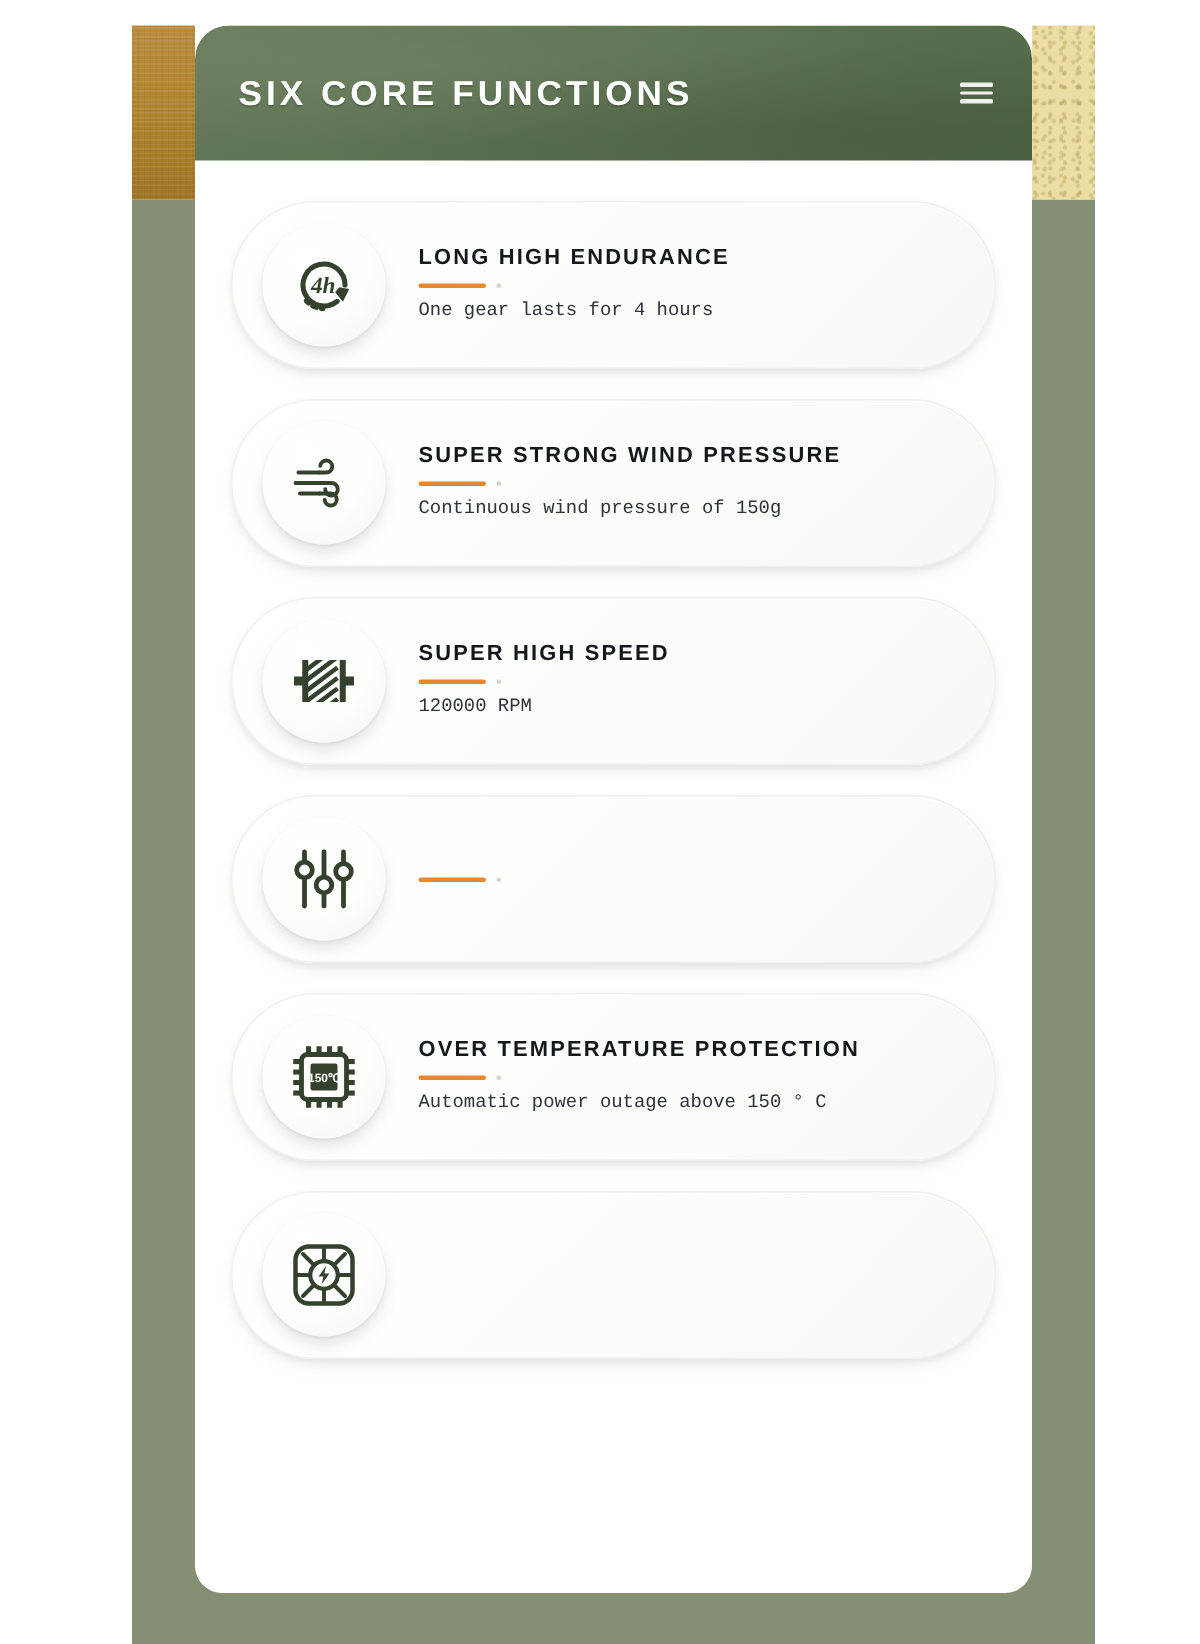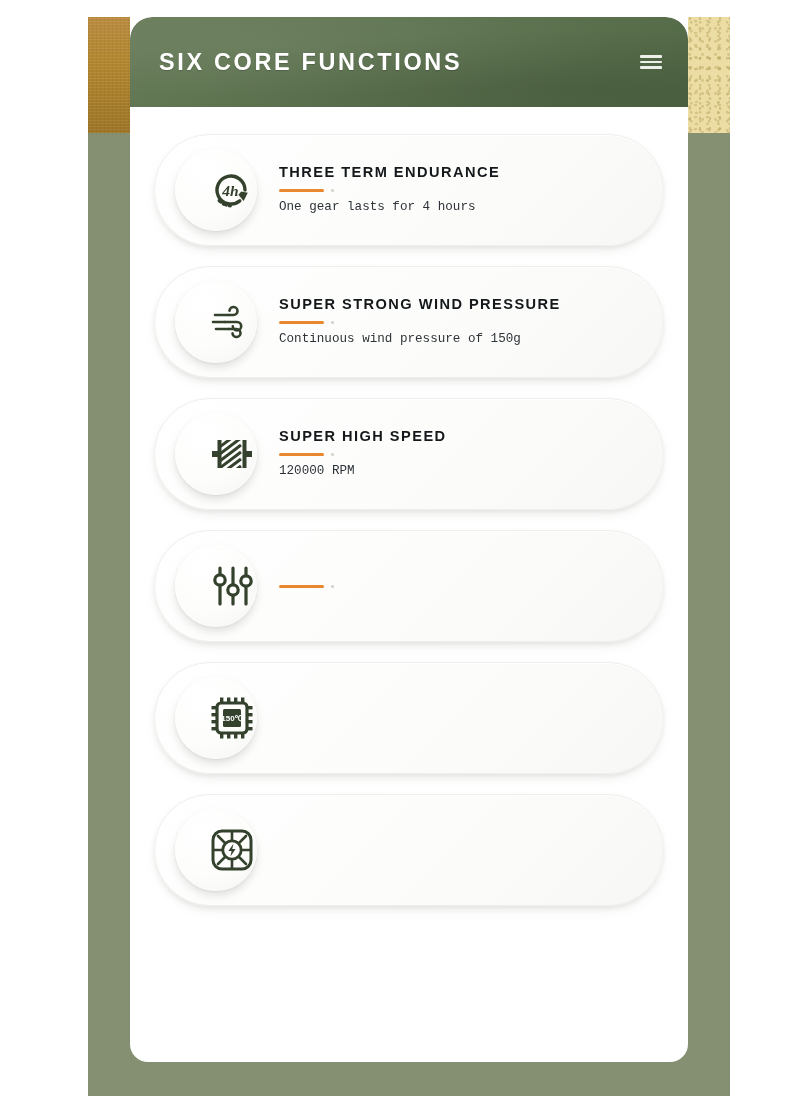--- a/index.html
+++ b/index.html
@@ -164,21 +164,21 @@
     flex: 0 0 auto;
     width: 82px;
     height: 82px;
     border-radius: 50%;
     background: radial-gradient(circle at 35% 28%, #ffffff 0%, #fdfdfc 55%, #f4f5f2 100%);
     box-shadow: 0 5px 9px rgba(120,130,110,.20),
                 0 1px 2px rgba(120,130,110,.14),
                 inset 0 1px 2px #ffffff;
     display: flex;
     align-items: center;
-    justify-content: flex-end;
+    justify-content: center;
   }
   .icon-circle svg { display: block; }
 
   .card-body {
     padding-left: 22px;
     padding-right: 16px;
     flex: 1 1 auto;
     min-width: 0;
   }
 
@@ -247,21 +247,21 @@
         <div class="icon-circle">
           <svg width="52" height="52" viewBox="0 0 52 52" fill="none">
             <path d="M40 26a14 14 0 1 0-5.2 10.9" stroke="#34412c" stroke-width="3.4" stroke-linecap="round"></path>
             <path d="M14 36.5a14 14 0 0 0 4.5 3.6" stroke="#34412c" stroke-width="3" stroke-linecap="round" stroke-dasharray="2.4 3"></path>
             <path d="M19 40.2a14 14 0 0 0 6.4 1.7" stroke="#34412c" stroke-width="3" stroke-linecap="round" stroke-dasharray="2.4 3"></path>
             <path d="M36.2 27.5l6.6 1.2-4.2 8.4-5.2-6.3z" fill="#34412c"></path>
             <text x="25.5" y="31.5" text-anchor="middle" font-family="'Liberation Serif',serif" font-style="italic" font-weight="700" font-size="15.5" fill="#34412c">4h</text>
           </svg>
         </div>
         <div class="card-body">
-          <div class="card-title">THREE TERM ENDURANCE</div>
+          <div class="card-title">LONG HIGH ENDURANCE</div>
           <div class="divider">
             <span class="bar"></span>
             <span class="dot"></span>
           </div>
           <div class="card-sub">One gear lasts for 4 hours</div>
         </div>
       </div>
 
       <div class="card">
         <div class="icon-circle">
@@ -356,20 +356,28 @@
               <rect x="39.5" y="13" width="6" height="3.4"></rect>
                 <rect x="39.5" y="20" width="6" height="3.4"></rect>
               <rect x="39.5" y="27" width="6" height="3.4"></rect>
                 <rect x="39.5" y="34" width="6" height="3.4"></rect>
             </g>
             <rect x="10" y="10" width="30" height="30" rx="4" fill="none" stroke="#34412c" stroke-width="3.2"></rect>
             <rect x="16" y="16" width="18" height="18" rx="1.5" fill="#34412c"></rect>
             <text x="25" y="28" text-anchor="middle" font-family="'Liberation Sans',sans-serif" font-weight="700" font-size="8" fill="#ffffff">150℃</text>
           </svg>
         </div>
+        <div class="card-body">
+          <div class="card-title">OVER TEMPERATURE PROTECTION</div>
+          <div class="divider">
+            <span class="bar"></span>
+            <span class="dot"></span>
+          </div>
+          <div class="card-sub">Automatic power outage above 150 ° C</div>
+        </div>
       </div>
 
       <div class="card">
         <div class="icon-circle">
           <svg width="50" height="50" viewBox="0 0 50 50" fill="none">
             <rect x="6" y="6" width="38" height="38" rx="9" fill="none" stroke="#34412c" stroke-width="3"></rect>
             <g stroke="#34412c" stroke-width="2.6" stroke-linecap="round">
               <path d="M11 11 L20 20"></path>
                 <path d="M39 11 L30 20"></path>
               <path d="M11 39 L20 30"></path>

